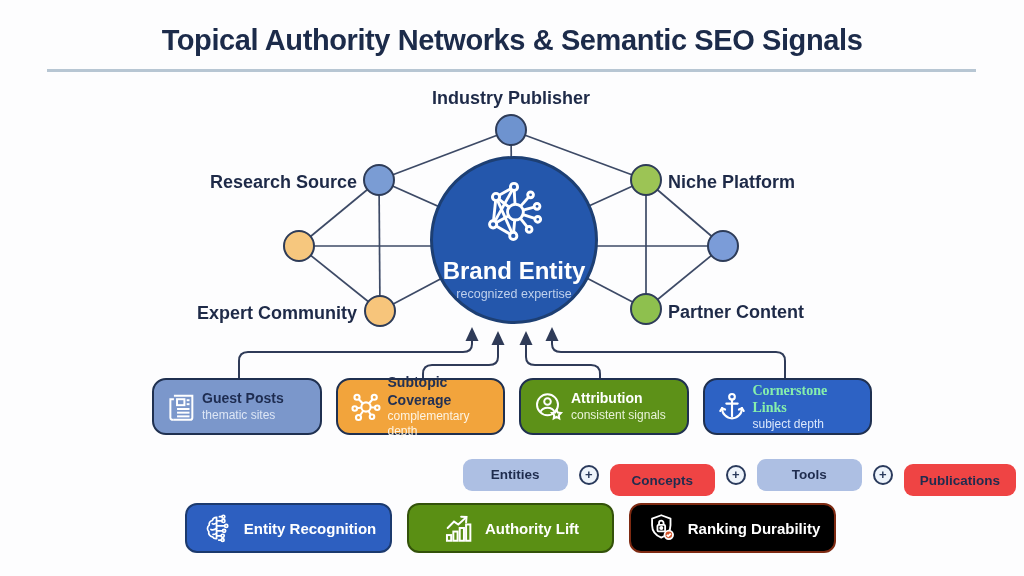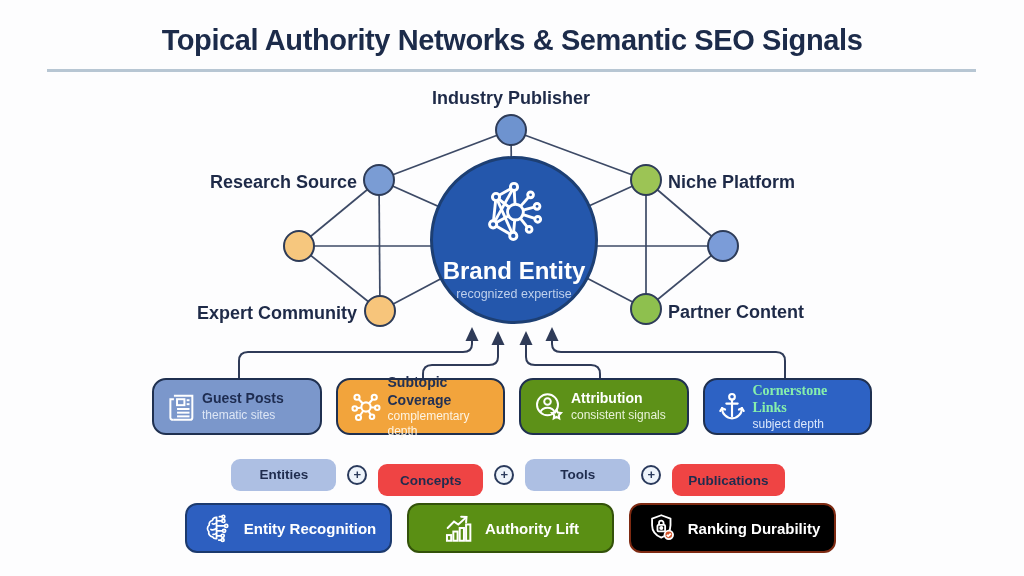--- a/index.html
+++ b/index.html
@@ -35,21 +35,21 @@
   .card .txt { display:flex; flex-direction:column; line-height:1.25; }
   .card .card-title { font-size:14px; font-weight:700; }
   .card .card-sub { font-size:12px; }
   .card1 { background:#7b97cb; } .card1 .card-title{ color:#1e2c50; } .card1 .card-sub{ color:#dde6f5; }
   .card2 { background:#f2a43c; } .card2 .card-title{ color:#233153; } .card2 .card-sub{ color:#fdf4e3; }
   .card3 { background:#5d9118; } .card3 .card-title{ color:#ffffff; } .card3 .card-sub{ color:#e9f3d9; }
   .card4 { background:#2d62c4; } .card4 .card-title{ color:#86efac;font-family:Liberation Serif, serif; } .card4 .card-sub{ color:#dce8fb; }
 
   
   .pills { position:absolute; left:0; top:453px; width:1016px; display:flex;
-           justify-content:center; align-items:center; z-index:3; }
+           justify-content:flex-end; align-items:center; z-index:3; }
   .pill { height:32px; min-width:105px; padding:0 16px; border-radius:9px;
           display:flex; align-items:center; justify-content:center;
           font-size:13.5px; font-weight:700; color:#1f2c4e; }
   .pill-blue { background:#adbfe3; }
   .pill-cyan { background:#ef4444;margin-top:11px; }
   .plus { width:20px; height:20px; border-radius:50%; border:2px solid #2a3a5c;
           background:#eef4fb; color:#2a3a5c; font-size:13px; font-weight:700;
           display:flex; align-items:center; justify-content:center; margin:0 11px; line-height:1; }
 
   

